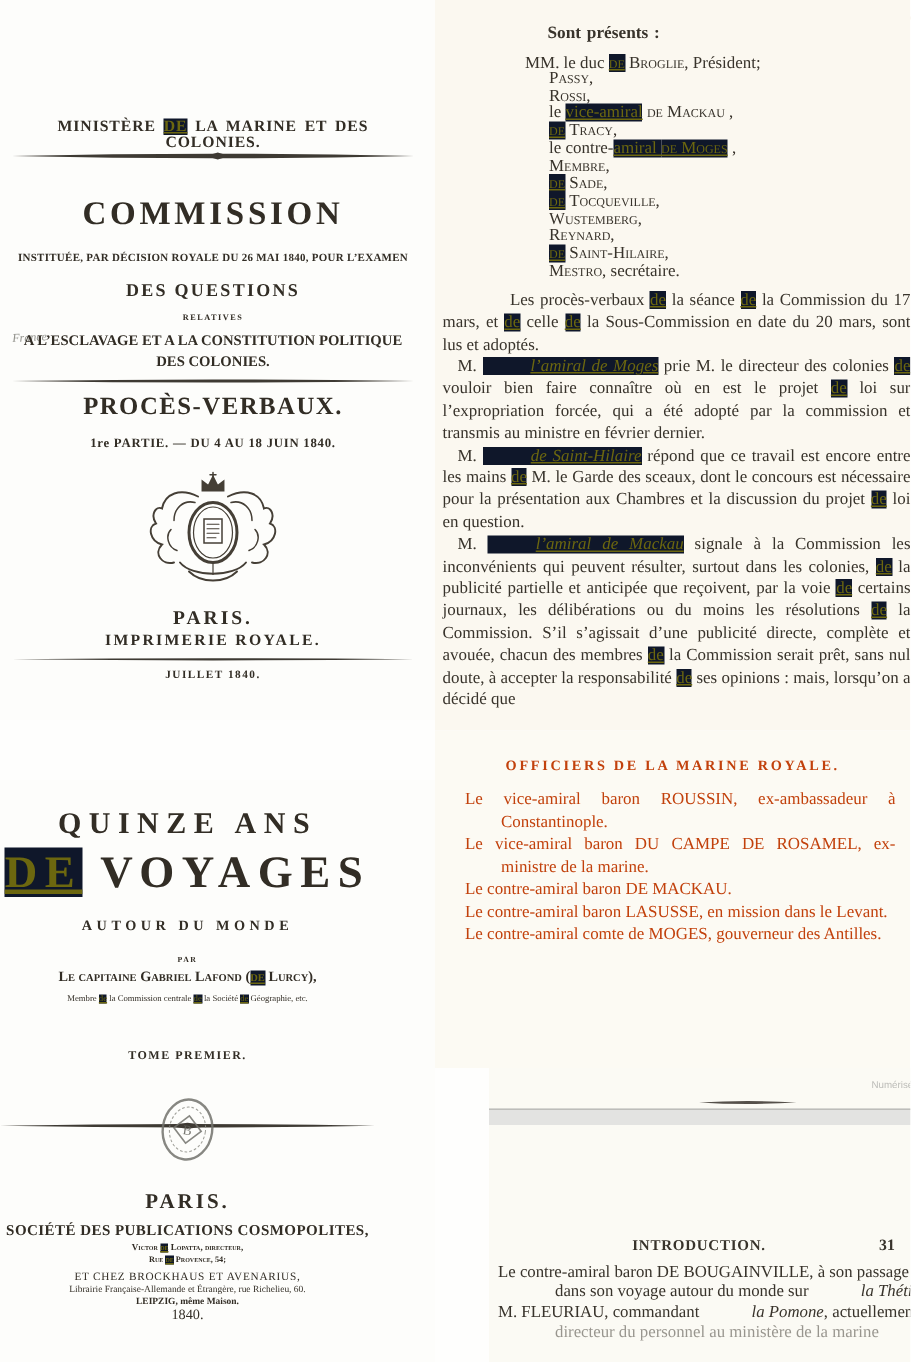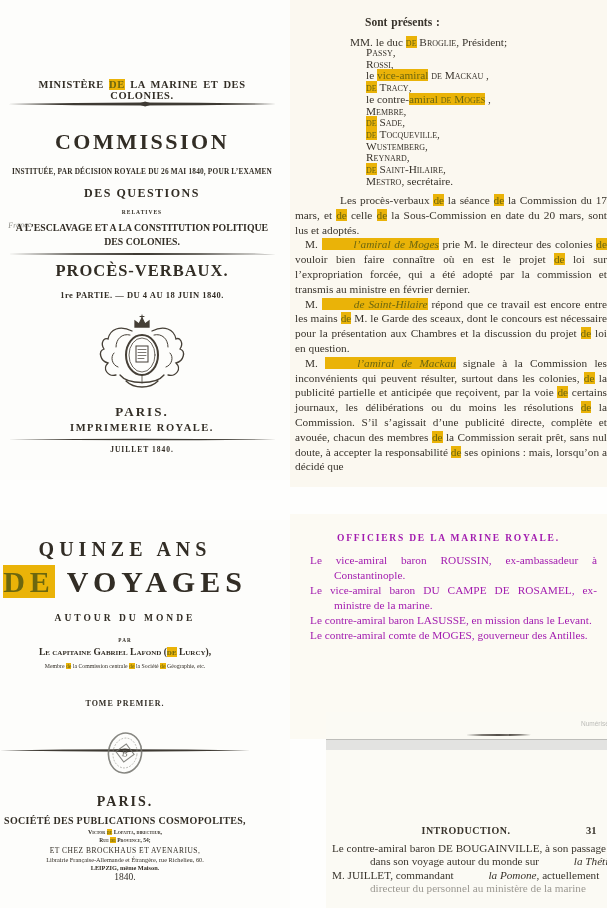--- a/index.html
+++ b/index.html
@@ -1,21 +1,21 @@
 <!DOCTYPE html>
 <html><head>
 <meta charset="utf-8">
 <style>
   html,body{margin:0;padding:0;background:#fff;}
   .canvas{position:relative;width:607px;height:908px;background:#fefefd;overflow:hidden;
           font-family:"Liberation Serif","DejaVu Serif",serif;color:#322d25;}
   .page{position:absolute;}
   .abs{position:absolute;}
   .ctr{text-align:center;}
-  .hl{background:#eab308;color:#6c670f;}
+  .hl{background:#0f172a;color:#6c670f;text-decoration:underline;}
   .it{font-style:italic;padding-left:32px;}
   .sc{font-variant:small-caps;}
   .faded{opacity:.5;}
 
   
   .red-dash-tl{left:5px;top:1px;width:9px;height:3px;background:#a03c2c;}
   .tan-line{left:296px;top:11px;width:311px;height:2px;background:#e4d09a;}
   .red-tick-tr{left:597px;top:10px;width:8px;height:3px;background:#d49a8c;}
 
   
@@ -44,21 +44,21 @@
   .presents-heading{left:75px;top:16px;font-size:11.5px;font-weight:bold;word-spacing:1px;}
   .mm-line{left:60px;top:36px;font-size:11.3px;}
   .attendees{left:76px;top:47px;font-size:11.3px;line-height:11.7px;}
   .attendee-line{white-space:nowrap;}
   .paras{left:5px;top:193px;width:312px;font-size:11.3px;line-height:14.8px;text-align:justify;}
   .para{margin:0;}
   .para.ind1{text-indent:10px;}
   .para.ind2{text-indent:45px;}
 
   
-  .page-officers{left:290px;top:514px;width:317px;height:225px;background:#fcfaf3;color:#a21caf;}
+  .page-officers{left:290px;top:487px;width:317px;height:225px;background:#fcfaf3;color:#c2410c;}
   .officers-heading{left:0;top:19px;width:317px;text-align:center;font-size:9.5px;font-weight:bold;letter-spacing:1.8px;}
   .officers-list{left:20px;top:39px;width:287px;font-size:11.3px;line-height:15px;text-align:justify;}
   .officer-entry{padding-left:24px;text-indent:-24px;}
 
   
   .page-voyages{left:0;top:520px;width:290px;height:388px;background:#fdfdfb;}
   .page-voyages .abs{left:0;width:250px;}
   .q1{top:18px;font-size:20px;font-weight:bold;letter-spacing:5px;}
   .q2{top:45px;font-size:30px;font-weight:bold;letter-spacing:5px;}
   .autour{top:93px;font-size:9.5px;font-weight:bold;letter-spacing:3px;}
@@ -161,20 +161,21 @@
         <div class="para ind1"><span>M. </span><span class="hl it">de Saint-Hilaire</span><span> répond que ce travail est encore entre les mains </span><span class="hl">de</span><span> M. le Garde des sceaux, dont le concours est nécessaire pour la présentation aux Chambres et la discussion du projet </span><span class="hl">de</span><span> loi en question.</span></div>
         <div class="para ind1"><span>M. </span><span class="hl it">l’amiral de Mackau</span><span> signale à la Commission les inconvénients qui peuvent résulter, surtout dans les colonies, </span><span class="hl">de</span><span> la publicité partielle et anticipée que reçoivent, par la voie </span><span class="hl">de</span><span> certains journaux, les délibérations ou du moins les résolutions </span><span class="hl">de</span><span> la Commission. S’il s’agissait d’une publicité directe, complète et avouée, chacun des membres </span><span class="hl">de</span><span> la Commission serait prêt, sans nul doute, à accepter la responsabilité </span><span class="hl">de</span><span> ses opinions : mais, lorsqu’on a décidé que</span></div>
       </div>
   </section>
 
   <section class="page page-officers">
     <div class="abs officers-heading">OFFICIERS DE LA MARINE ROYALE.</div>
     <div class="abs officers-list">
         <div class="officer-entry">Le vice-amiral baron ROUSSIN, ex-ambassadeur à Constantinople.</div>
         <div class="officer-entry">Le vice-amiral baron DU CAMPE DE ROSAMEL, ex-ministre de la marine.</div>
+        <div class="officer-entry">Le contre-amiral baron DE MACKAU.</div>
         <div class="officer-entry">Le contre-amiral baron LASUSSE, en mission dans le Levant.</div>
         <div class="officer-entry">Le contre-amiral comte de MOGES, gouverneur des Antilles.</div>
       </div>
   </section>
 
   <section class="page page-voyages">
     <div class="abs ctr q1">QUINZE ANS</div>
     <div class="abs ctr q2"><span class="hl">DE</span><span> VOYAGES</span></div>
     <div class="abs ctr autour">AUTOUR DU MONDE</div>
     <div class="abs ctr par">PAR</div>
@@ -205,18 +206,18 @@
     <div class="abs watermark">Numérisé pa</div>
     <svg class="abs rule-intro" viewBox="0 0 65 4" preserveAspectRatio="none">
       <path d="M0,2 Q32,0 65,2 Q32,4 0,2 Z" fill="#55504a"></path>
     </svg>
     <div class="abs gray-band"></div>
     <div class="abs intro-heading">INTRODUCTION.</div>
     <div class="abs intro-pagenum">31</div>
     <div class="abs intro-lines">
         <div class="intro-line"><span>Le contre-amiral baron DE BOUGAINVILLE, à son passage</span></div>
         <div class="intro-line ind1"><span>dans son voyage autour du monde sur </span><span class="it">la Thétis</span><span>.</span></div>
-        <div class="intro-line"><span>M. JUILLET, commandant </span><span class="it">la Pomone</span><span>, actuellement</span></div>
+        <div class="intro-line"><span>M. FLEURIAU, commandant </span><span class="it">la Pomone</span><span>, actuellement</span></div>
         <div class="intro-line ind1 faded"><span>directeur du personnel au ministère de la marine</span></div>
       </div>
   </section>
 
 </div>
 
 </body></html>

